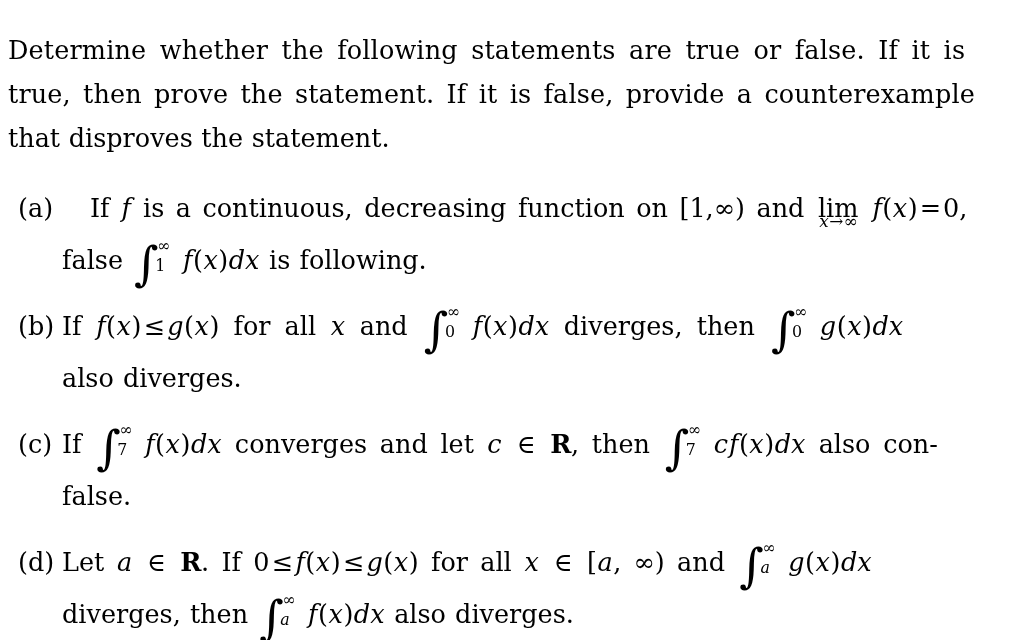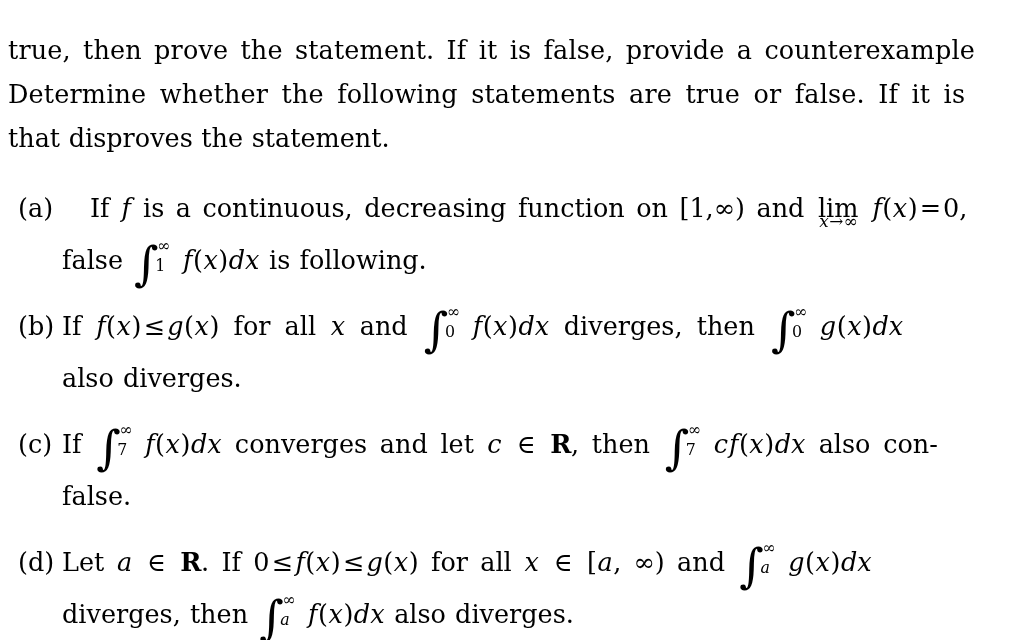--- a/index.html
+++ b/index.html
@@ -163,22 +163,22 @@
     white-space: nowrap;
   }
   .limop .sub .mi { font-style: italic; }
 </style>
 </head>
 <body>
 
 <div id="page">
 
   <div class="intro">
+    <span class="ln j1">Determine whether the following statements are true or false. If it is</span>
     <span class="ln j2">true, then prove the statement. If it is false, provide a counterexample</span>
-    <span class="ln j1">Determine whether the following statements are true or false. If it is</span>
     <span class="ln j3">that disproves the statement.</span>
   </div>
 
   <div class="list">
 
     <div class="item">
       <div class="item-label">(a)</div>
       <div class="item-body">
         <span class="ln sp-a"><span>If</span> <span class="mi">f</span> <span>is a continuous, decreasing function on [1,</span><span>∞</span><span>) and</span> <span class="limop"><span class="main">lim</span><span class="sub"><span class="mi">x</span><span>→∞</span></span></span> <span class="mi">f</span><span class="mn">(</span><span class="mi">x</span><span class="mn">)</span><span class="op">=</span><span class="mn">0</span><span>,</span></span>
         <span class="ln sp-n"><span>false</span> <span class="integral"><span class="sym">∫</span><span class="lims"><span class="up">∞</span><span class="lo up-normal">1</span></span></span><span class="nbsp-s"></span><span class="mi">f</span><span class="mn">(</span><span class="mi">x</span><span class="mn">)</span><span class="mi">dx</span> <span>is following.</span></span>

